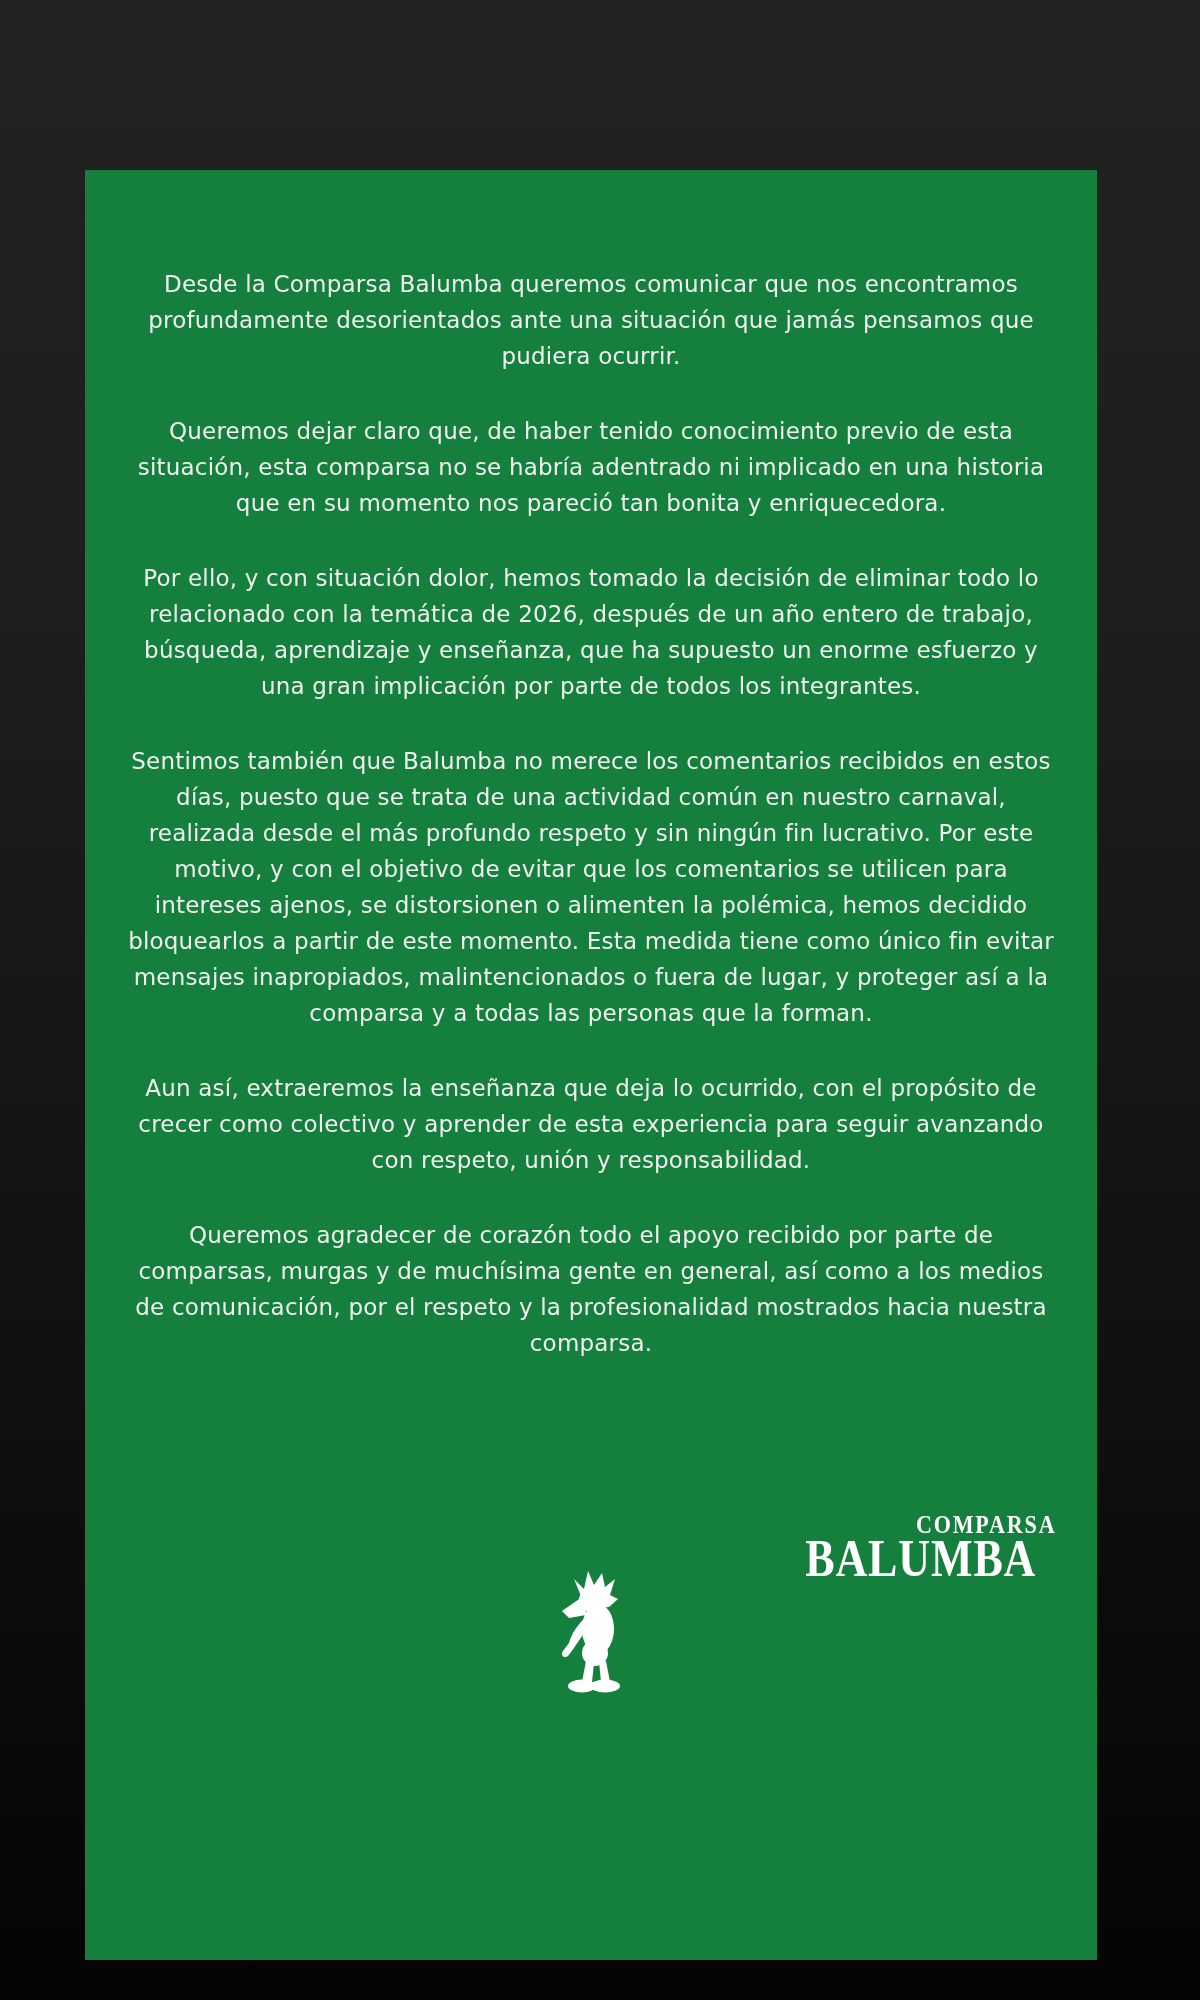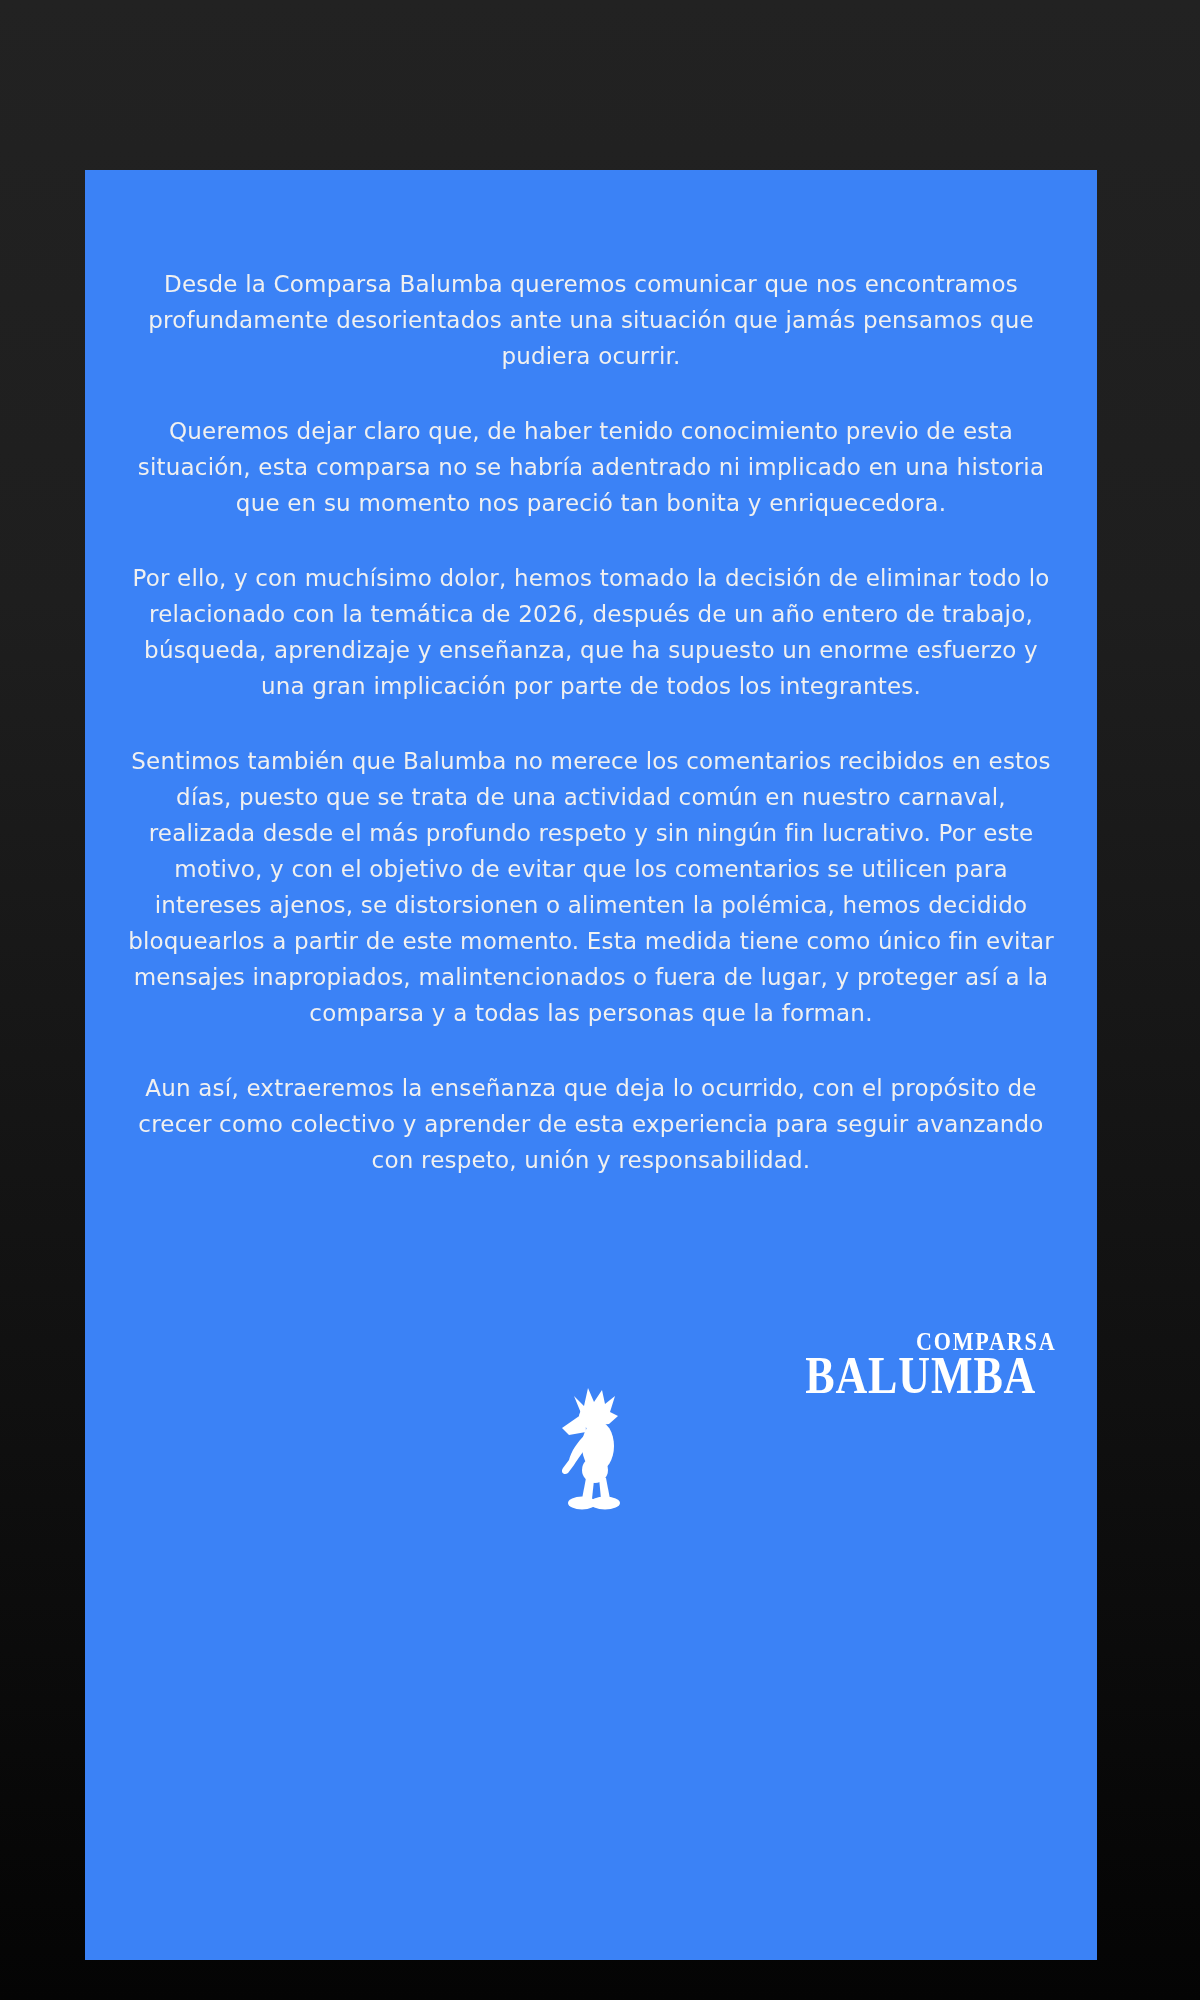--- a/index.html
+++ b/index.html
@@ -11,21 +11,21 @@
     overflow: hidden;
     background: linear-gradient(180deg, #222222 0%, #1e1e1e 30%, #101010 70%, #040404 100%);
     font-family: "DejaVu Sans", sans-serif;
   }
   .panel {
     position: absolute;
     left: 85px;
     top: 170px;
     width: 1012px;
     height: 1790px;
-    background: #3b82f6;
+    background: #15803d;
   }
   .text-block {
     padding-top: 96px;
   }
   p.stmt {
     width: 935px;
     margin: 0 auto 39px auto;
     font-size: 23px;
     line-height: 36px;
     letter-spacing: 0.2px;
@@ -62,23 +62,24 @@
     margin: -10px auto 0 auto;
   }
 </style>
 </head>
 <body>
 
 <div class="panel">
   <div class="text-block">
     <p class="stmt">Desde la Comparsa Balumba queremos comunicar que nos encontramos profundamente desorientados ante una situación que jamás pensamos que pudiera ocurrir.</p>
     <p class="stmt">Queremos dejar claro que, de haber tenido conocimiento previo de esta situación, esta comparsa no se habría adentrado ni implicado en una historia que en su momento nos pareció tan bonita y enriquecedora.</p>
-    <p class="stmt">Por ello, y con muchísimo dolor, hemos tomado la decisión de eliminar todo lo relacionado con la temática de 2026, después de un año entero de trabajo, búsqueda, aprendizaje y enseñanza, que ha supuesto un enorme esfuerzo y una gran implicación por parte de todos los integrantes.</p>
+    <p class="stmt">Por ello, y con situación dolor, hemos tomado la decisión de eliminar todo lo relacionado con la temática de 2026, después de un año entero de trabajo, búsqueda, aprendizaje y enseñanza, que ha supuesto un enorme esfuerzo y una gran implicación por parte de todos los integrantes.</p>
     <p class="stmt">Sentimos también que Balumba no merece los comentarios recibidos en estos días, puesto que se trata de una actividad común en nuestro carnaval, realizada desde el más profundo respeto y sin ningún fin lucrativo. Por este motivo, y con el objetivo de evitar que los comentarios se utilicen para intereses ajenos, se distorsionen o alimenten la polémica, hemos decidido bloquearlos a partir de este momento. Esta medida tiene como único fin evitar mensajes inapropiados, malintencionados o fuera de lugar, y proteger así a la comparsa y a todas las personas que la forman.</p>
     <p class="stmt">Aun así, extraeremos la enseñanza que deja lo ocurrido, con el propósito de crecer como colectivo y aprender de esta experiencia para seguir avanzando con respeto, unión y responsabilidad.</p>
+    <p class="stmt">Queremos agradecer de corazón todo el apoyo recibido por parte de comparsas, murgas y de muchísima gente en general, así como a los medios de comunicación, por el respeto y la profesionalidad mostrados hacia nuestra comparsa.</p>
   </div>
 
   <div class="logo">
     <div class="logo-top">COMPARSA</div>
     <div class="logo-main">BALUMBA</div>
     <svg class="mascot" width="66" height="128" viewBox="0 0 64 128" aria-hidden="true">
       <g fill="#ffffff">
 
         <polygon points="24,32 15,10 25,20 29,2 35,16 43,4 46,18 56,10 51,26 59,30 50,38 30,40"></polygon>
 

